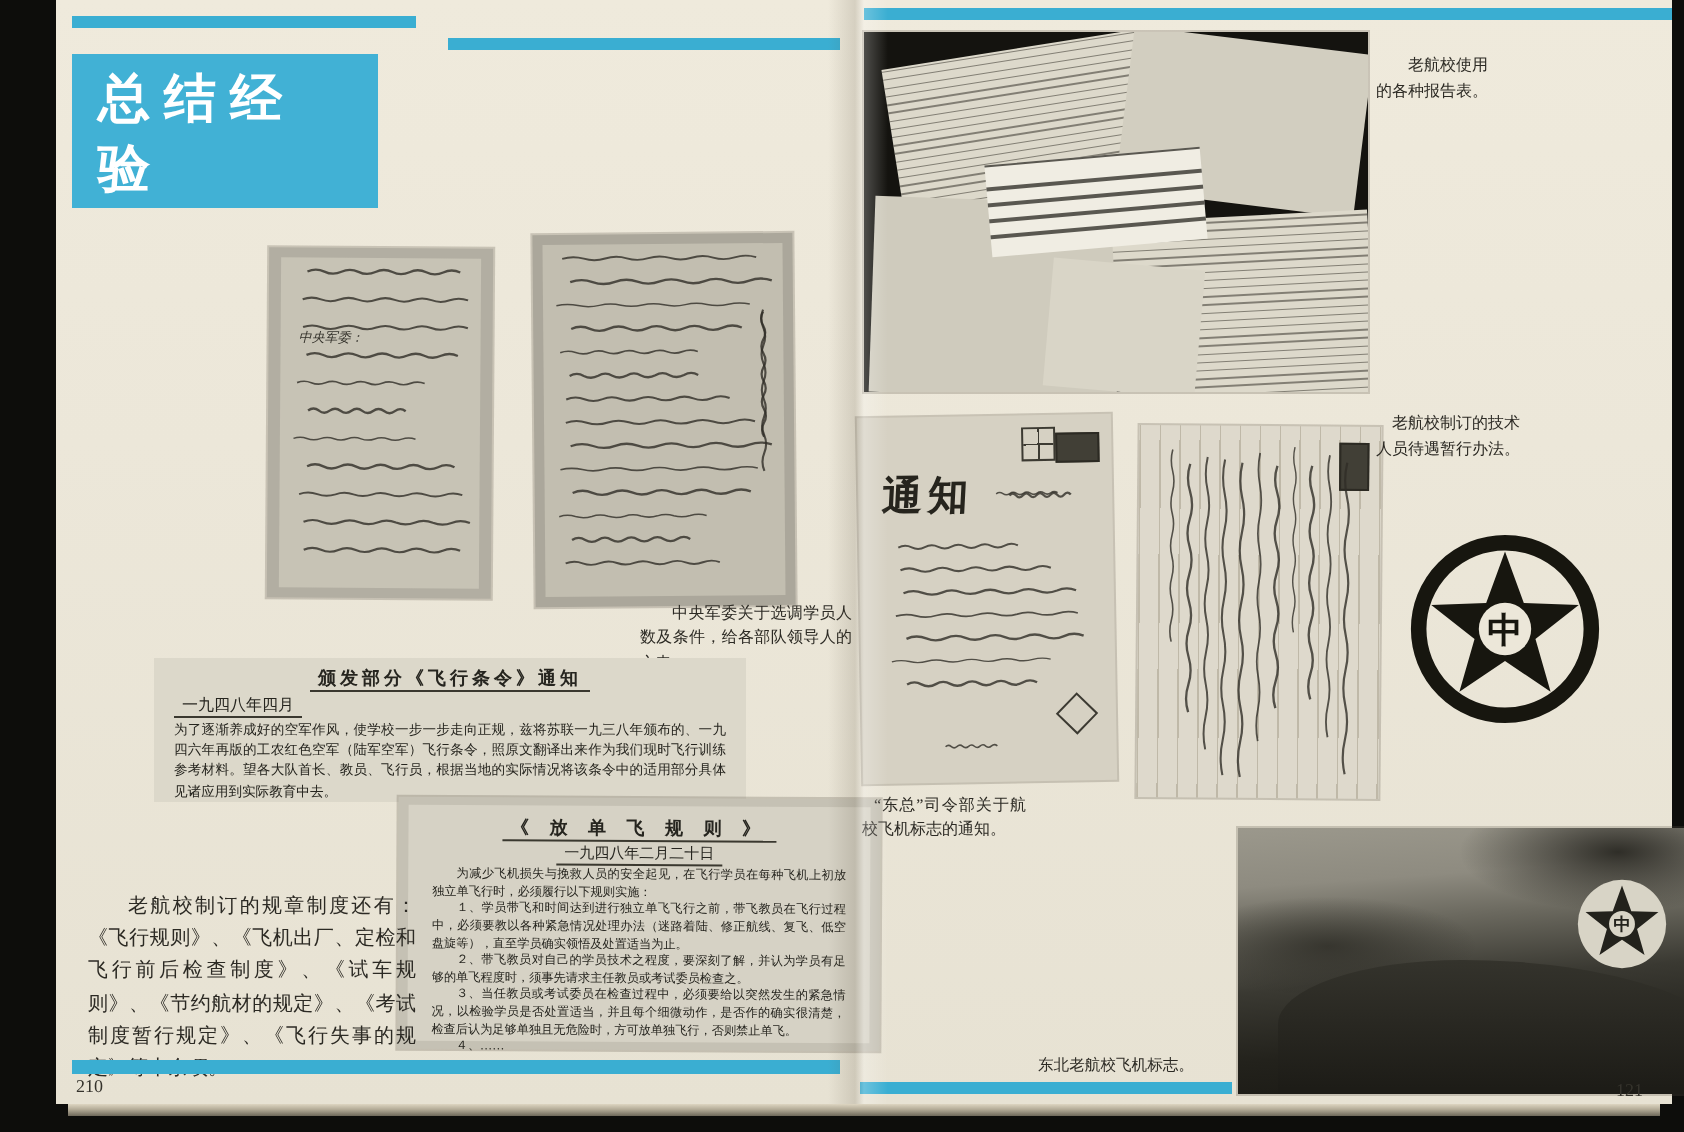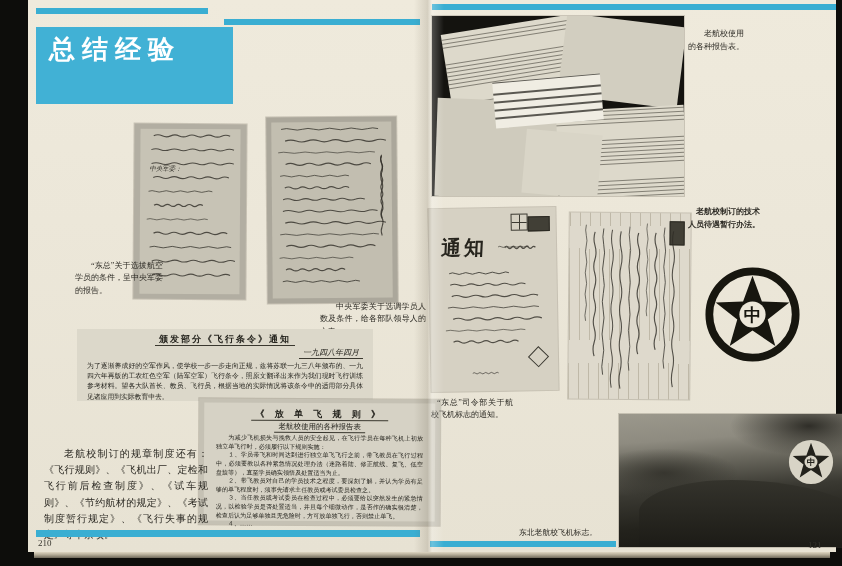--- a/index.html
+++ b/index.html
@@ -6,39 +6,39 @@
   .stage{position:relative;width:842px;height:566px;overflow:hidden;background:#0d0d0b;
          font-family:"Liberation Serif","DejaVu Serif",serif;color:#26251f;}
   .spread{position:absolute;left:28px;top:0;width:808px;height:552px;
           background:linear-gradient(180deg,#efeadc 0%,#ece7d9 40%,#e7e2d3 100%);}
   .gutter{position:absolute;left:386px;top:0;width:30px;height:552px;
           background:linear-gradient(90deg,rgba(80,70,50,0) 0%,rgba(80,70,50,.16) 45%,rgba(255,255,255,.25) 60%,rgba(80,70,50,0) 100%);}
   .page-edge{position:absolute;left:34px;top:552px;width:796px;height:6px;
           background:linear-gradient(180deg,#ddd5c1 0%,#b3ab97 45%,#6e685a 100%);}
   .bar{position:absolute;height:6px;background:#3aaed2;}
   .abs{position:absolute;}
-  .title-block{position:absolute;left:8px;top:27px;width:197px;height:77px;background:#41b1d5;
+  .title-block{position:absolute;left:8px;top:27px;width:153px;height:77px;background:#41b1d5;
                font-family:"Liberation Sans","DejaVu Sans",sans-serif;color:#fff;font-weight:bold;
                font-size:26px;line-height:35px;letter-spacing:7px;padding:5px 13px 0 13px;box-sizing:border-box;}
   .intro-box{position:absolute;left:187px;top:37px;width:192px;height:77px;border:1px solid #55544c;
              background:#ece7d9;box-sizing:border-box;padding:6px 9px;font-size:8.8px;line-height:1.62;
              text-align:justify;}
   .intro-box p{margin:0;text-indent:2em;}
   .photo{position:absolute;box-shadow:0 0 0 1px rgba(90,85,70,.25);}
   .doc1{left:106px;top:124px;width:112px;height:175px;background:#b2aea2;transform:rotate(.4deg);}
   .doc1 .paper{position:absolute;left:6px;top:5px;right:6px;bottom:5px;background:#c7c3b5;}
   .doc2{left:239px;top:117px;width:130px;height:186px;background:#aba79b;transform:rotate(-.5deg);}
   .doc2 .paper{position:absolute;left:5px;top:5px;right:5px;bottom:5px;background:#c2beb0;}
   .hand-head{position:absolute;left:9px;top:36px;font-size:6.5px;font-style:italic;color:#33312a;}
   .caption{font-size:8px;line-height:1.55;color:#2c2a24;text-align:justify;}
   .notice1{position:absolute;left:49px;top:329px;width:296px;height:72px;background:#dcd8ca;
            box-sizing:border-box;padding:4px 10px 0 10px;}
   .notice1 .t{text-align:center;font-weight:bold;font-size:9px;letter-spacing:2px;}
   .notice1 .t span,.notice2 .t span,.notice1 .d span,.notice2 .d span{border-bottom:1px solid #3a382f;padding:0 4px 1px 4px;}
-  .notice1 .d{text-align:right;font-size:8px;margin-top:1px;font-style:italic;}
+  .notice1 .d{text-align:left;font-size:8px;margin-top:1px;}
   .notice1 .b{font-size:6.8px;line-height:1.5;text-align:justify;margin-top:3px;}
   .notice2{position:absolute;left:171px;top:399px;width:241px;height:126px;background:#c5c1b4;transform:rotate(.3deg);}
   .notice2 .inner{position:absolute;left:5px;top:4px;right:5px;bottom:4px;background:#d6d2c5;
                   box-sizing:border-box;padding:5px 12px 0 12px;}
   .notice2 .t{text-align:center;font-weight:bold;font-size:9px;letter-spacing:4px;}
   .notice2 .d{text-align:center;font-size:7.5px;margin-top:1px;}
   .notice2 .b{font-size:6.1px;line-height:1.42;text-align:justify;margin-top:2px;}
   .notice2 .b p{margin:0;text-indent:2em;}
   .regnote{position:absolute;left:16px;top:446px;width:164px;font-size:10px;line-height:1.62;
            text-align:justify;color:#2c2a24;}
@@ -95,21 +95,20 @@
             <path d="M 8.4 62.6 Q 12.0 61.2 15.5 62.6 Q 19.0 64.0 22.6 62.6 Q 26.1 61.2 29.7 62.6 Q 33.2 64.0 36.8 62.6 Q 40.3 61.2 43.9 62.6 Q 47.4 64.0 50.9 62.6 Q 54.5 61.2 58.0 62.6 Q 61.6 64.0 65.1 62.6 Q 68.7 61.2 72.2 62.6" fill="none" stroke="#2f2d27" stroke-width="0.85" opacity="0.8"></path>
             <path d="M 14.0 76.5 Q 16.7 74.5 19.4 76.5 Q 22.1 78.6 24.8 76.5 Q 27.5 74.5 30.2 76.5 Q 33.0 78.6 35.7 76.5 Q 38.4 74.5 41.1 76.5 Q 43.8 78.6 46.5 76.5 Q 49.2 74.5 52.0 76.5 Q 54.7 78.6 57.4 76.5 Q 60.1 74.5 62.8 76.5" fill="none" stroke="#2f2d27" stroke-width="1.20" opacity="0.8"></path>
             <path d="M 6.8 90.5 Q 10.2 89.3 13.5 90.5 Q 16.9 91.7 20.3 90.5 Q 23.7 89.3 27.1 90.5 Q 30.5 91.7 33.9 90.5 Q 37.3 89.3 40.6 90.5 Q 44.0 91.7 47.4 90.5 Q 50.8 89.3 54.2 90.5 Q 57.6 91.7 61.0 90.5 Q 64.4 89.3 67.8 90.5" fill="none" stroke="#2f2d27" stroke-width="0.75" opacity="0.8"></path>
             <path d="M 13.7 104.4 Q 17.7 102.3 21.8 104.4 Q 25.9 106.4 30.0 104.4 Q 34.1 102.3 38.2 104.4 Q 42.3 106.4 46.4 104.4 Q 50.5 102.3 54.6 104.4 Q 58.7 106.4 62.8 104.4 Q 66.9 102.3 71.0 104.4 Q 75.1 106.4 79.2 104.4 Q 83.3 102.3 87.4 104.4" fill="none" stroke="#2f2d27" stroke-width="1.18" opacity="0.8"></path>
             <path d="M 9.8 118.3 Q 14.4 116.7 18.9 118.3 Q 23.4 119.8 28.0 118.3 Q 32.5 116.7 37.0 118.3 Q 41.6 119.8 46.1 118.3 Q 50.6 116.7 55.2 118.3 Q 59.7 119.8 64.2 118.3 Q 68.8 116.7 73.3 118.3 Q 77.8 119.8 82.3 118.3 Q 86.9 116.7 91.4 118.3" fill="none" stroke="#2f2d27" stroke-width="0.94" opacity="0.8"></path>
             <path d="M 12.1 132.2 Q 16.7 130.3 21.4 132.2 Q 26.0 134.0 30.6 132.2 Q 35.2 130.3 39.9 132.2 Q 44.5 134.0 49.1 132.2 Q 53.7 130.3 58.3 132.2 Q 63.0 134.0 67.6 132.2 Q 72.2 130.3 76.8 132.2 Q 81.5 134.0 86.1 132.2 Q 90.7 130.3 95.3 132.2" fill="none" stroke="#2f2d27" stroke-width="1.08" opacity="0.8"></path>
             <path d="M 12.3 146.1 Q 16.6 144.2 21.0 146.1 Q 25.3 148.0 29.6 146.1 Q 34.0 144.2 38.3 146.1 Q 42.7 148.0 47.0 146.1 Q 51.4 144.2 55.7 146.1 Q 60.1 148.0 64.4 146.1 Q 68.7 144.2 73.1 146.1 Q 77.4 148.0 81.8 146.1 Q 86.1 144.2 90.5 146.1" fill="none" stroke="#2f2d27" stroke-width="1.09" opacity="0.8"></path>
           </svg>
       </div>
     </div>
-    <div class="caption" style="position:absolute;left:47px;top:260px;width:88px;text-indent:16px;">“东总”关于选拔航空学员的条件，呈中央军委的报告。</div>
 
     <div class="photo doc2">
       <div class="paper">
         <svg class="scribble" viewBox="0 0 118 176" width="118" height="176" style="position:absolute;left:0;top:0;">
             <path d="M 9.8 7.0 Q 15.2 5.4 20.6 7.0 Q 26.0 8.6 31.3 7.0 Q 36.7 5.4 42.1 7.0 Q 47.5 8.6 52.9 7.0 Q 58.3 5.4 63.7 7.0 Q 69.1 8.6 74.5 7.0 Q 79.9 5.4 85.3 7.0 Q 90.6 8.6 96.0 7.0 Q 101.4 5.4 106.8 7.0" fill="none" stroke="#2f2d27" stroke-width="0.94" opacity="0.8"></path>
             <path d="M 13.7 18.7 Q 19.3 16.7 24.9 18.7 Q 30.5 20.8 36.1 18.7 Q 41.7 16.7 47.3 18.7 Q 52.9 20.8 58.5 18.7 Q 64.1 16.7 69.7 18.7 Q 75.3 20.8 80.9 18.7 Q 86.5 16.7 92.1 18.7 Q 97.7 20.8 103.3 18.7 Q 108.9 16.7 114.5 18.7" fill="none" stroke="#2f2d27" stroke-width="1.18" opacity="0.8"></path>
             <path d="M 6.7 30.4 Q 12.1 29.2 17.5 30.4 Q 22.8 31.6 28.2 30.4 Q 33.6 29.2 39.0 30.4 Q 44.3 31.6 49.7 30.4 Q 55.1 29.2 60.5 30.4 Q 65.8 31.6 71.2 30.4 Q 76.6 29.2 82.0 30.4 Q 87.3 31.6 92.7 30.4 Q 98.1 29.2 103.4 30.4" fill="none" stroke="#2f2d27" stroke-width="0.75" opacity="0.8"></path>
             <path d="M 14.0 42.1 Q 18.7 40.0 23.4 42.1 Q 28.2 44.2 32.9 42.1 Q 37.6 40.0 42.4 42.1 Q 47.1 44.2 51.9 42.1 Q 56.6 40.0 61.3 42.1 Q 66.1 44.2 70.8 42.1 Q 75.6 40.0 80.3 42.1 Q 85.0 44.2 89.8 42.1 Q 94.5 40.0 99.3 42.1" fill="none" stroke="#2f2d27" stroke-width="1.20" opacity="0.8"></path>
             <path d="M 8.4 53.9 Q 12.3 52.5 16.1 53.9 Q 19.9 55.3 23.7 53.9 Q 27.5 52.5 31.4 53.9 Q 35.2 55.3 39.0 53.9 Q 42.8 52.5 46.6 53.9 Q 50.5 55.3 54.3 53.9 Q 58.1 52.5 61.9 53.9 Q 65.7 55.3 69.5 53.9 Q 73.4 52.5 77.2 53.9" fill="none" stroke="#2f2d27" stroke-width="0.85" opacity="0.8"></path>
             <path d="M 13.0 65.6 Q 16.6 63.6 20.1 65.6 Q 23.7 67.5 27.3 65.6 Q 30.8 63.6 34.4 65.6 Q 38.0 67.5 41.6 65.6 Q 45.1 63.6 48.7 65.6 Q 52.3 67.5 55.9 65.6 Q 59.4 63.6 63.0 65.6 Q 66.6 67.5 70.2 65.6 Q 73.7 63.6 77.3 65.6" fill="none" stroke="#2f2d27" stroke-width="1.14" opacity="0.8"></path>
@@ -132,21 +131,21 @@
 
     <div class="notice1">
       <div class="t"><span>颁发部分《飞行条令》通知</span></div>
       <div class="d"><span>一九四八年四月</span></div>
       <div class="b">为了逐渐养成好的空军作风，使学校一步一步走向正规，兹将苏联一九三八年颁布的、一九四六年再版的工农红色空军（陆军空军）飞行条令，照原文翻译出来作为我们现时飞行训练参考材料。望各大队首长、教员、飞行员，根据当地的实际情况将该条令中的适用部分具体见诸应用到实际教育中去。</div>
     </div>
 
     <div class="notice2 photo">
       <div class="inner">
         <div class="t"><span>《 放 单 飞 规 则 》</span></div>
-        <div class="d"><span>老航校使用的各种报告表</span></div>
+        <div class="d"><span>一九四八年二月二十日</span></div>
         <div class="b">
           <p>为减少飞机损失与挽救人员的安全起见，在飞行学员在每种飞机上初放独立单飞行时，必须履行以下规则实施：</p>
           <p>１、学员带飞和时间达到进行独立单飞飞行之前，带飞教员在飞行过程中，必须要教以各种紧急情况处理办法（迷路着陆、修正航线、复飞、低空盘旋等），直至学员确实领悟及处置适当为止。</p>
           <p>２、带飞教员对自己的学员技术之程度，要深刻了解，并认为学员有足够的单飞程度时，须事先请求主任教员或考试委员检查之。</p>
           <p>３、当任教员或考试委员在检查过程中，必须要给以突然发生的紧急情况，以检验学员是否处置适当，并且每个细微动作，是否作的确实很清楚，检查后认为足够单独且无危险时，方可放单独飞行，否则禁止单飞。</p>
           <p>４、……</p>
         </div>
       </div>
     </div>
 
@@ -202,21 +201,21 @@
           <path d="M 75.8 6.4 Q 74.6 11.6 75.8 16.7 Q 77.1 21.9 75.8 27.0 Q 74.6 32.2 75.8 37.3 Q 77.1 42.4 75.8 47.6 Q 74.6 52.7 75.8 57.9 Q 77.1 63.0 75.8 68.2 Q 74.6 73.3 75.8 78.5 Q 77.1 83.6 75.8 88.7 Q 74.6 93.9 75.8 99.0" fill="none" stroke="#2f2d27" stroke-width="0.72" opacity="0.8"></path>
           <path d="M 67.1 15.9 Q 64.9 22.6 67.1 29.3 Q 69.3 36.1 67.1 42.8 Q 64.9 49.5 67.1 56.3 Q 69.3 63.0 67.1 69.7 Q 64.9 76.5 67.1 83.2 Q 69.3 89.9 67.1 96.7 Q 64.9 103.4 67.1 110.1 Q 69.3 116.8 67.1 123.6 Q 64.9 130.3 67.1 137.0" fill="none" stroke="#2f2d27" stroke-width="1.19" opacity="0.8"></path>
           <path d="M 58.4 9.5 Q 56.8 17.5 58.4 25.5 Q 59.9 33.5 58.4 41.5 Q 56.8 49.5 58.4 57.5 Q 59.9 65.5 58.4 73.5 Q 56.8 81.5 58.4 89.5 Q 59.9 97.5 58.4 105.5 Q 56.8 113.5 58.4 121.5 Q 59.9 129.5 58.4 137.5 Q 56.8 145.6 58.4 153.6" fill="none" stroke="#2f2d27" stroke-width="0.87" opacity="0.8"></path>
           <path d="M 49.6 14.5 Q 47.6 23.2 49.6 31.9 Q 51.7 40.7 49.6 49.4 Q 47.6 58.1 49.6 66.8 Q 51.7 75.6 49.6 84.3 Q 47.6 93.0 49.6 101.8 Q 51.7 110.5 49.6 119.2 Q 47.6 127.9 49.6 136.7 Q 51.7 145.4 49.6 154.1 Q 47.6 162.8 49.6 171.6" fill="none" stroke="#2f2d27" stroke-width="1.12" opacity="0.8"></path>
           <path d="M 40.9 12.9 Q 39.0 21.6 40.9 30.4 Q 42.8 39.2 40.9 48.0 Q 39.0 56.7 40.9 65.5 Q 42.8 74.3 40.9 83.0 Q 39.0 91.8 40.9 100.6 Q 42.8 109.3 40.9 118.1 Q 39.0 126.9 40.9 135.6 Q 42.8 144.4 40.9 153.2 Q 39.0 161.9 40.9 170.7" fill="none" stroke="#2f2d27" stroke-width="1.04" opacity="0.8"></path>
           <path d="M 32.2 11.7 Q 30.4 19.9 32.2 28.0 Q 34.0 36.1 32.2 44.2 Q 30.4 52.3 32.2 60.5 Q 34.0 68.6 32.2 76.7 Q 30.4 84.8 32.2 93.0 Q 34.0 101.1 32.2 109.2 Q 30.4 117.3 32.2 125.4 Q 34.0 133.6 32.2 141.7 Q 30.4 149.8 32.2 157.9" fill="none" stroke="#2f2d27" stroke-width="0.99" opacity="0.8"></path>
           <path d="M 23.5 15.2 Q 21.3 22.1 23.5 29.0 Q 25.6 35.9 23.5 42.8 Q 21.3 49.7 23.5 56.6 Q 25.6 63.5 23.5 70.4 Q 21.3 77.3 23.5 84.2 Q 25.6 91.1 23.5 98.0 Q 21.3 104.9 23.5 111.8 Q 25.6 118.7 23.5 125.6 Q 21.3 132.5 23.5 139.4" fill="none" stroke="#2f2d27" stroke-width="1.16" opacity="0.8"></path>
           <path d="M 14.7 8.1 Q 13.3 13.4 14.7 18.8 Q 16.1 24.1 14.7 29.4 Q 13.3 34.8 14.7 40.1 Q 16.1 45.5 14.7 50.8 Q 13.3 56.1 14.7 61.5 Q 16.1 66.8 14.7 72.2 Q 13.3 77.5 14.7 82.8 Q 16.1 88.2 14.7 93.5 Q 13.3 98.8 14.7 104.2" fill="none" stroke="#2f2d27" stroke-width="0.80" opacity="0.8"></path>
         </svg>
     </div>
-    <div class="cap-r" style="left:660px;top:206px;width:74px;text-indent:8px;font-weight:bold;">老航校制订的技术人员待遇暂行办法。</div>
+    <div class="cap-r" style="left:660px;top:206px;width:74px;text-indent:8px;">老航校制订的技术人员待遇暂行办法。</div>
 
     <svg class="emblem" viewBox="0 0 100 100">
       <circle cx="50" cy="50" r="44.5" fill="none" stroke="#17160f" stroke-width="8"></circle>
       <polygon fill="#17160f" points="50,10 59.7,36.6 88,37.6 65.7,55.1 73.5,82.4 50,66.5 26.5,82.4 34.3,55.1 12,37.6 40.3,36.6"></polygon>
       <circle cx="50" cy="50" r="13.5" fill="#ece7d9"></circle>
       <text x="50" y="56.5" text-anchor="middle" font-size="18" font-weight="bold" fill="#17160f" font-family="Liberation Sans, sans-serif">中</text>
     </svg>
 
     <div class="caption caption-star" style="text-indent:6px;">“东总”司令部关于航校飞机标志的通知。</div>
 

